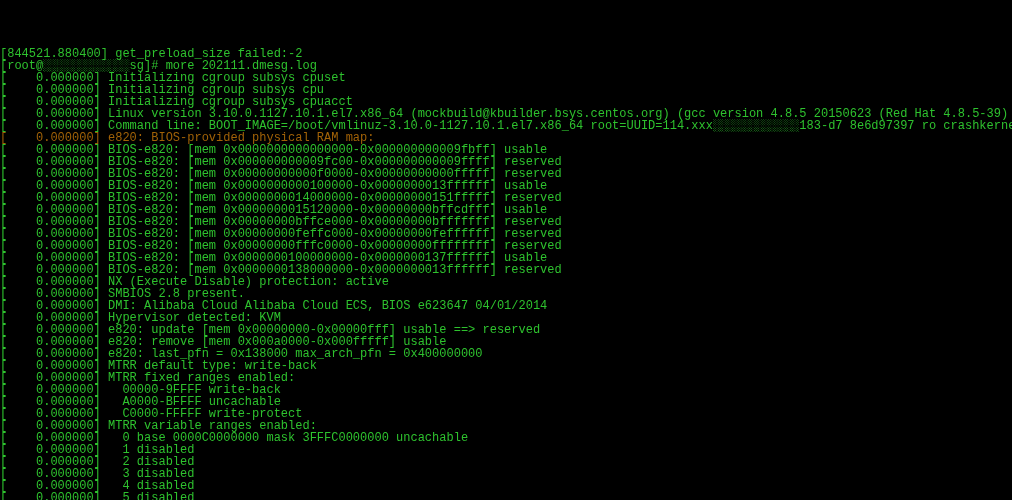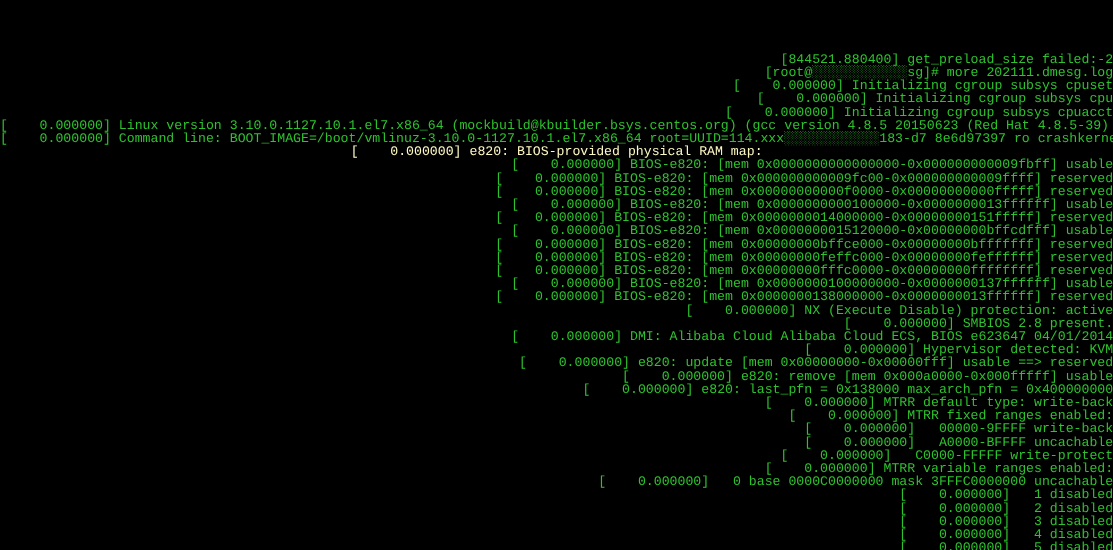--- a/index.html
+++ b/index.html
@@ -13,22 +13,22 @@
       overflow: hidden;
       white-space: pre;
     }
     .terminal {
       padding: 0;
     }
     .line {
       display: block;
       height: 12px;
     }
-    .green { color: #2ec22e; text-align: right; }
-    .brightgreen { color: #fef9c3; text-align: center; }
+    .green { color: #2ec22e; }
+    .brightgreen { color: #a16207; }
   </style>
 </head>
 <body>
 
 
 
 <div class="terminal"><span class="line green">[844521.880400] get_preload_size failed:-2</span><span class="line green">[root@░░░░░░░░░░░░sg]# more 202111.dmesg.log</span><span class="line green">[    0.000000] Initializing cgroup subsys cpuset</span><span class="line green">[    0.000000] Initializing cgroup subsys cpu</span><span class="line green">[    0.000000] Initializing cgroup subsys cpuacct</span><span class="line green">[    0.000000] Linux version 3.10.0.1127.10.1.el7.x86_64 (mockbuild@kbuilder.bsys.centos.org) (gcc version 4.8.5 20150623 (Red Hat 4.8.5-39) (GCC) ) #1 SMP Tue Aug 25 17:23:54 UTC 2020</span><span class="line green">[    0.000000] Command line: BOOT_IMAGE=/boot/vmlinuz-3.10.0-1127.10.1.el7.x86_64 root=UUID=114.xxx░░░░░░░░░░░░183-d7 8e6d97397 ro crashkernel=auto rhgb quiet LANG=en_US.UTF-8 idle=halt biosdevname=0 net.ifnames=0 console=tty0 console=ttyS0,115200n8 noibrs</span><span class="line brightgreen">[    0.000000] e820: BIOS-provided physical RAM map:</span><span class="line green">[    0.000000] BIOS-e820: [mem 0x0000000000000000-0x000000000009fbff] usable</span><span class="line green">[    0.000000] BIOS-e820: [mem 0x000000000009fc00-0x000000000009ffff] reserved</span><span class="line green">[    0.000000] BIOS-e820: [mem 0x00000000000f0000-0x00000000000fffff] reserved</span><span class="line green">[    0.000000] BIOS-e820: [mem 0x0000000000100000-0x0000000013ffffff] usable</span><span class="line green">[    0.000000] BIOS-e820: [mem 0x0000000014000000-0x00000000151fffff] reserved</span><span class="line green">[    0.000000] BIOS-e820: [mem 0x0000000015120000-0x00000000bffcdfff] usable</span><span class="line green">[    0.000000] BIOS-e820: [mem 0x00000000bffce000-0x00000000bfffffff] reserved</span><span class="line green">[    0.000000] BIOS-e820: [mem 0x00000000feffc000-0x00000000feffffff] reserved</span><span class="line green">[    0.000000] BIOS-e820: [mem 0x00000000fffc0000-0x00000000ffffffff] reserved</span><span class="line green">[    0.000000] BIOS-e820: [mem 0x0000000100000000-0x0000000137ffffff] usable</span><span class="line green">[    0.000000] BIOS-e820: [mem 0x0000000138000000-0x0000000013ffffff] reserved</span><span class="line green">[    0.000000] NX (Execute Disable) protection: active</span><span class="line green">[    0.000000] SMBIOS 2.8 present.</span><span class="line green">[    0.000000] DMI: Alibaba Cloud Alibaba Cloud ECS, BIOS e623647 04/01/2014</span><span class="line green">[    0.000000] Hypervisor detected: KVM</span><span class="line green">[    0.000000] e820: update [mem 0x00000000-0x00000fff] usable ==&gt; reserved</span><span class="line green">[    0.000000] e820: remove [mem 0x000a0000-0x000fffff] usable</span><span class="line green">[    0.000000] e820: last_pfn = 0x138000 max_arch_pfn = 0x400000000</span><span class="line green">[    0.000000] MTRR default type: write-back</span><span class="line green">[    0.000000] MTRR fixed ranges enabled:</span><span class="line green">[    0.000000]   00000-9FFFF write-back</span><span class="line green">[    0.000000]   A0000-BFFFF uncachable</span><span class="line green">[    0.000000]   C0000-FFFFF write-protect</span><span class="line green">[    0.000000] MTRR variable ranges enabled:</span><span class="line green">[    0.000000]   0 base 0000C0000000 mask 3FFFC0000000 uncachable</span><span class="line green">[    0.000000]   1 disabled</span><span class="line green">[    0.000000]   2 disabled</span><span class="line green">[    0.000000]   3 disabled</span><span class="line green">[    0.000000]   4 disabled</span><span class="line green">[    0.000000]   5 disabled</span></div>
 
 
 

